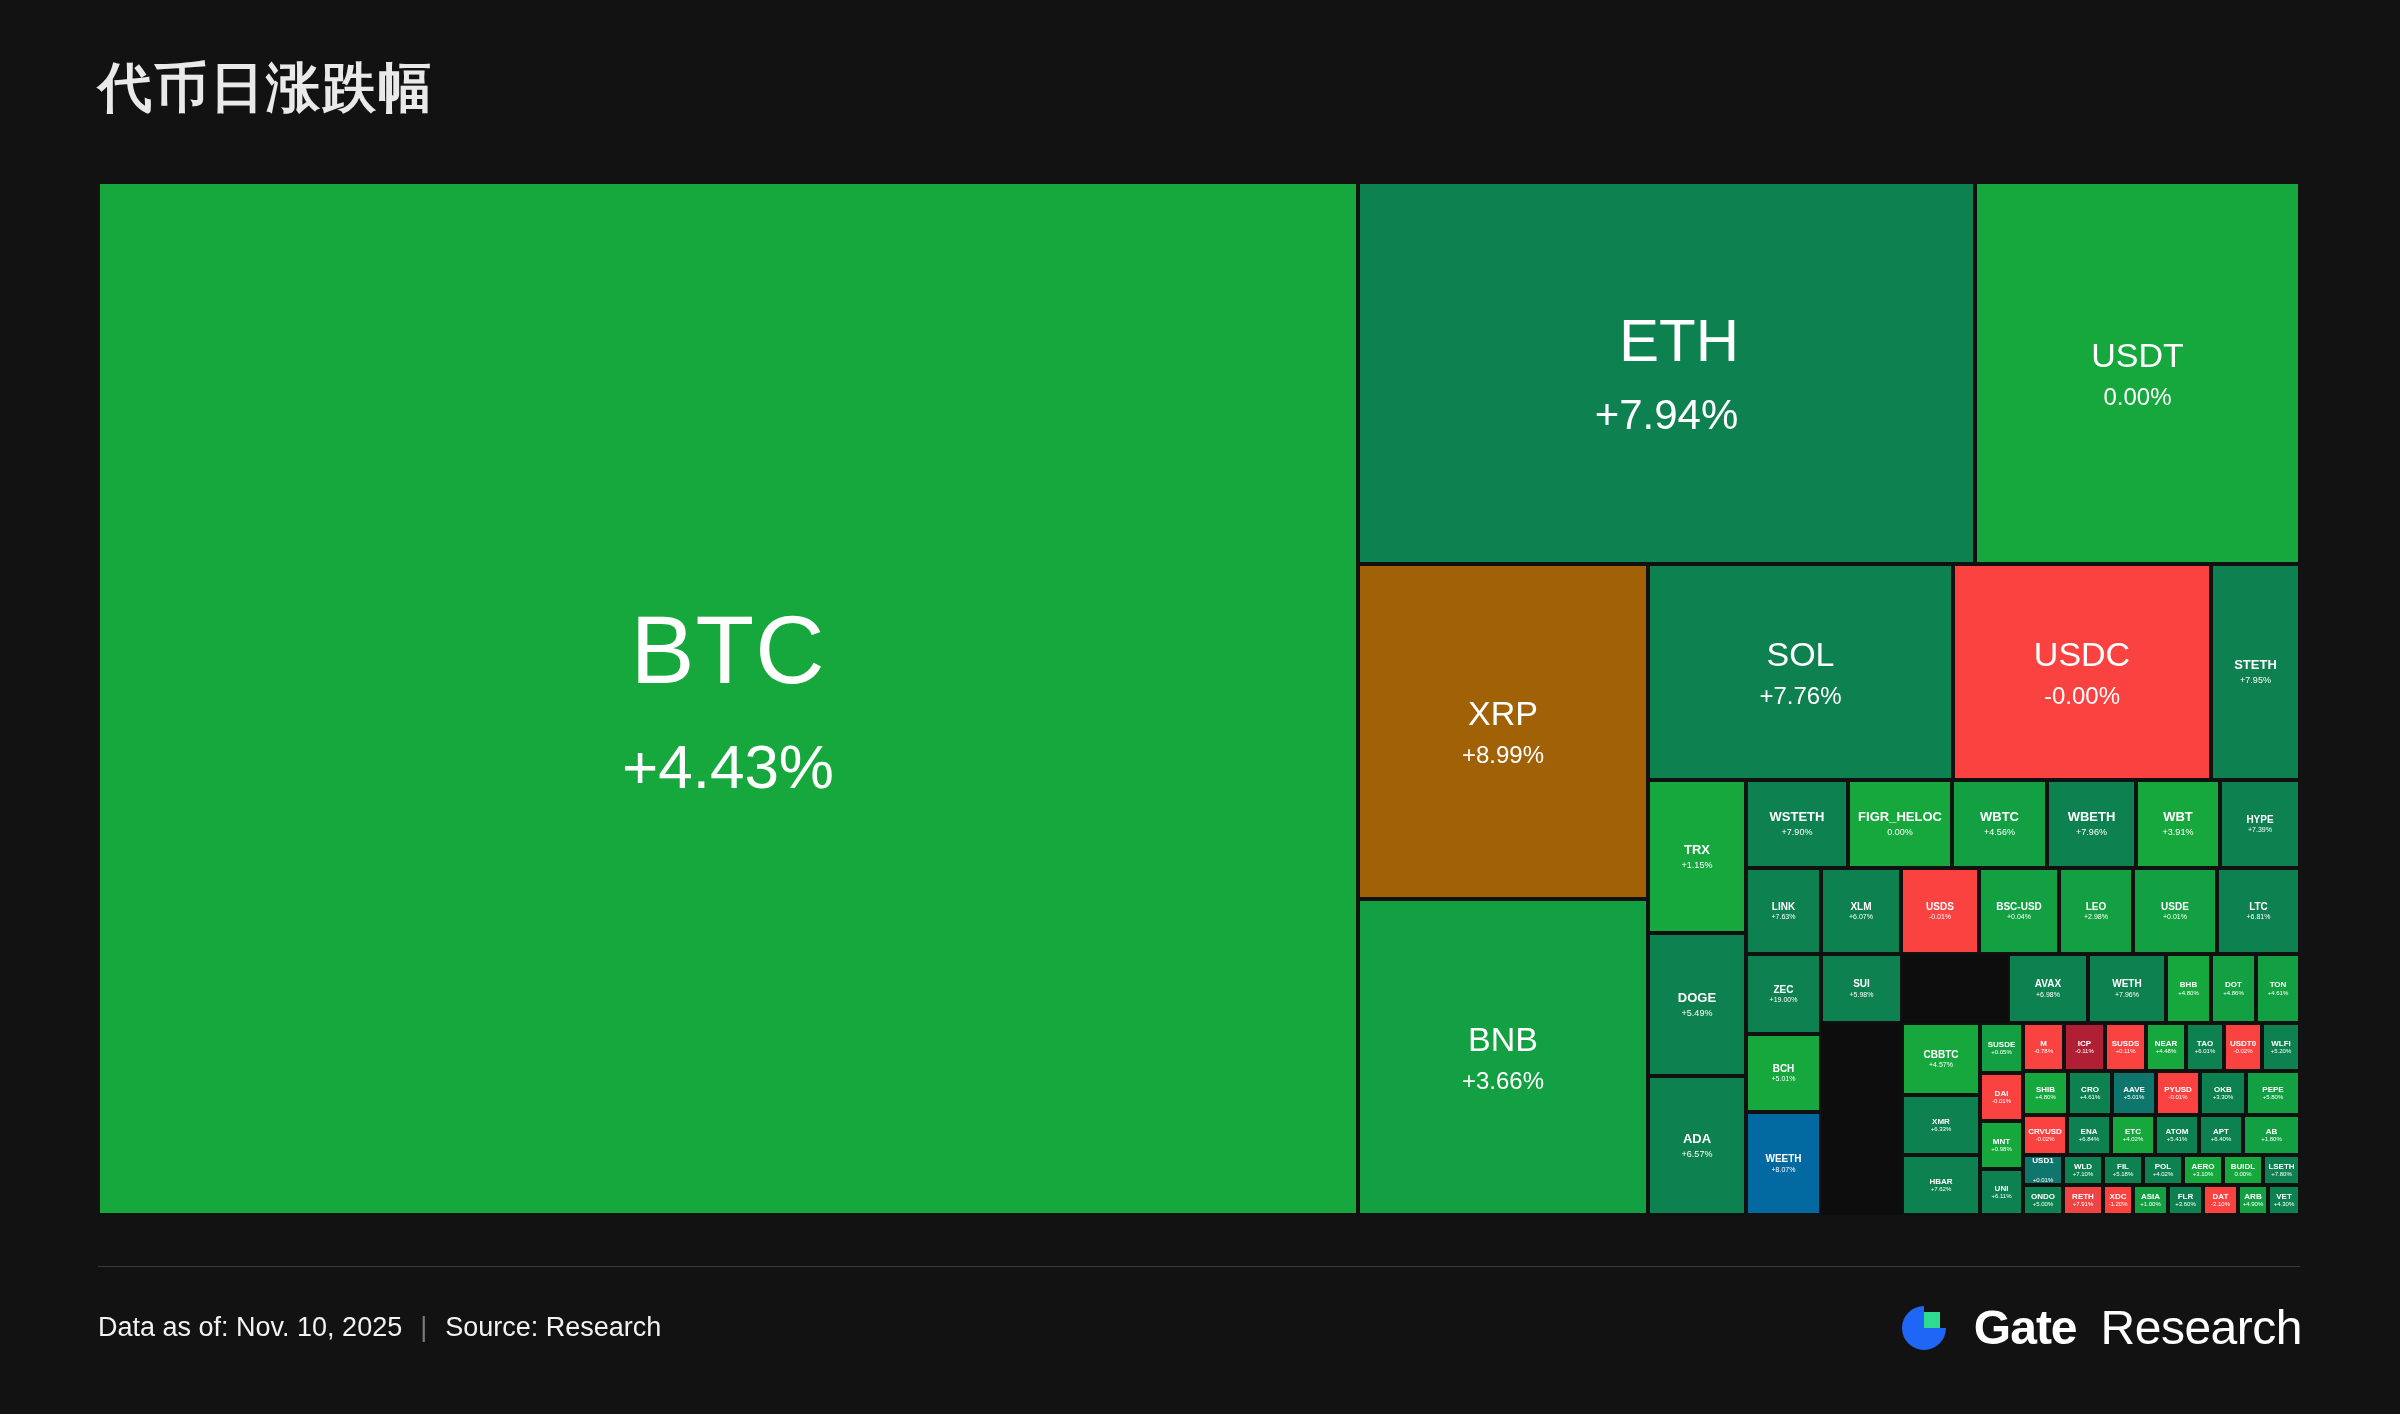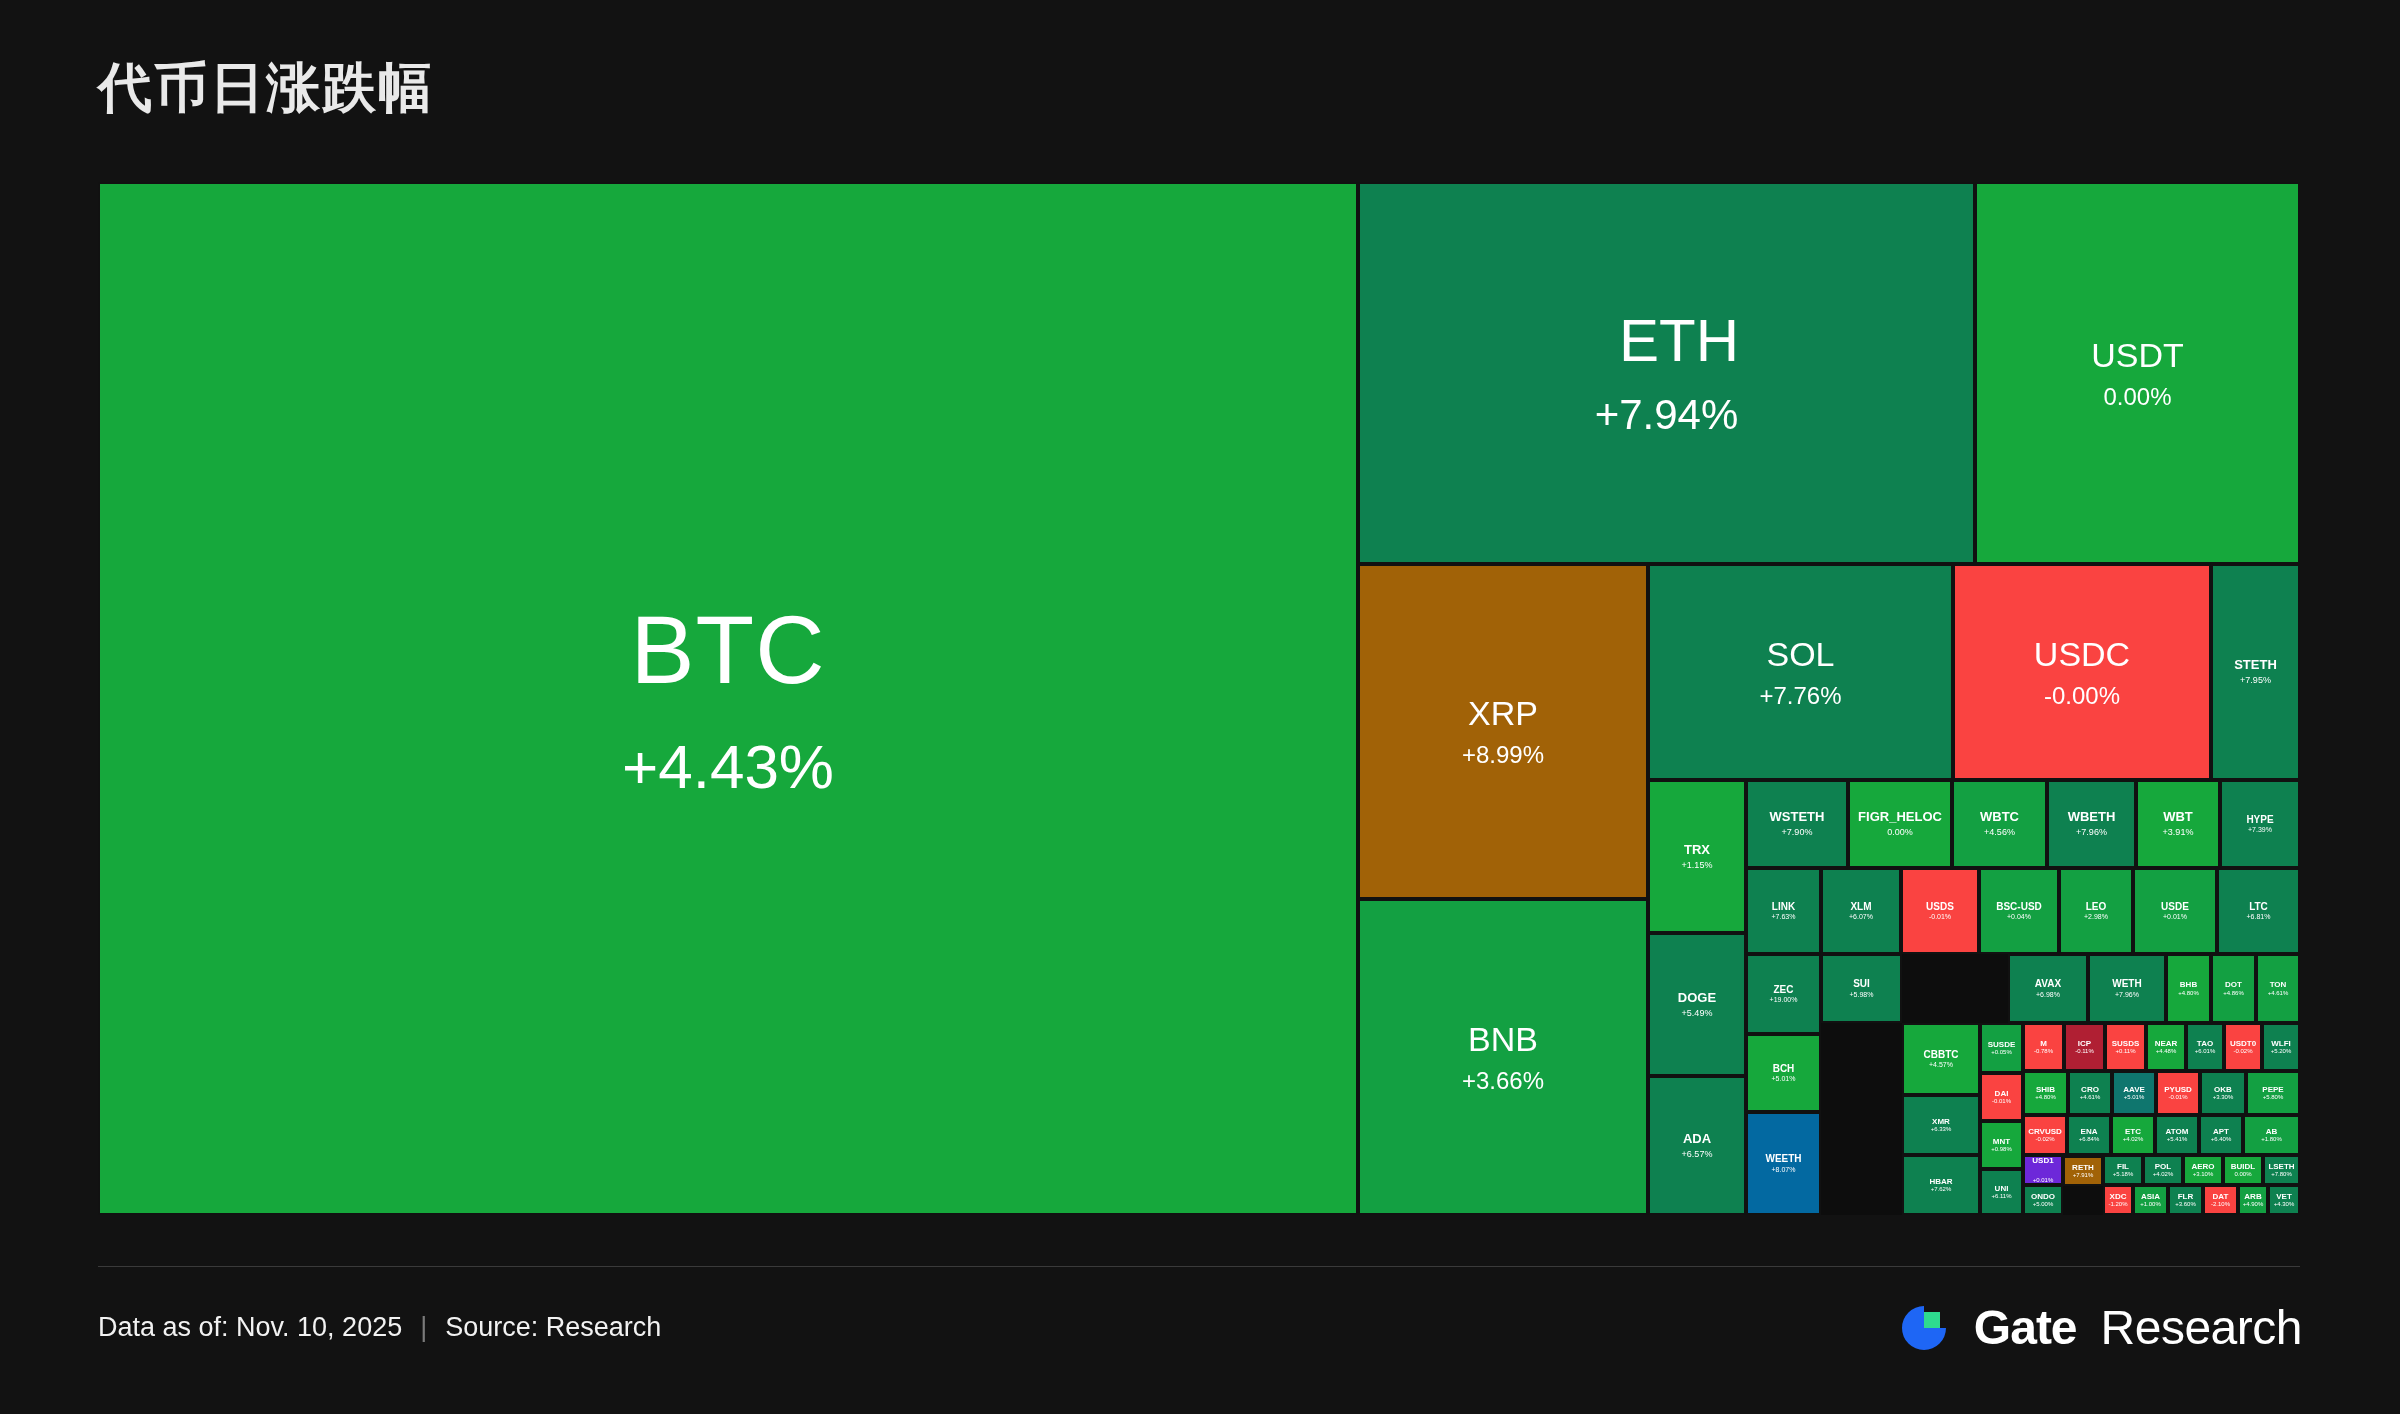--- a/index.html
+++ b/index.html
@@ -310,21 +310,21 @@
         <div class="pct">+5.41%</div>
       </div>
       <div class="tile sz-t" style="left: 2101px; top: 933px; width: 44px; height: 40px; background: rgb(14, 129, 80);">
         <div class="sym">APT</div>
         <div class="pct">+6.40%</div>
       </div>
       <div class="tile sz-t" style="left: 2145px; top: 933px; width: 57px; height: 40px; background: rgb(19, 160, 66);">
         <div class="sym">AB</div>
         <div class="pct">+1.80%</div>
       </div>
-      <div class="tile sz-t" style="left: 1925px; top: 973px; width: 40px; height: 30px; background: #6d28d9; gap: 12px;">
+      <div class="tile sz-t" style="left: 1925px; top: 973px; width: 40px; height: 30px; background: #0f766e; gap: 12px;">
         <div class="sym">USD1</div>
         <div class="pct">+0.01%</div>
       </div>
       <div class="tile sz-t" style="left: 1965px; top: 973px; width: 40px; height: 30px; background: rgb(14, 129, 80);">
         <div class="sym">WLD</div>
         <div class="pct">+7.10%</div>
       </div>
       <div class="tile sz-t" style="left: 2005px; top: 973px; width: 40px; height: 30px; background: rgb(14, 129, 80);">
         <div class="sym">FIL</div>
         <div class="pct">+5.18%</div>
@@ -342,21 +342,21 @@
         <div class="pct">0.00%</div>
       </div>
       <div class="tile sz-t" style="left: 2165px; top: 973px; width: 37px; height: 30px; background: rgb(14, 129, 80);">
         <div class="sym">LSETH</div>
         <div class="pct">+7.80%</div>
       </div>
       <div class="tile sz-t" style="left: 1925px; top: 1003px; width: 40px; height: 30px; background: rgb(14, 129, 80);">
         <div class="sym">ONDO</div>
         <div class="pct">+5.00%</div>
       </div>
-      <div class="tile sz-t" style="left: 1965px; top: 974px; width: 40px; height: 30px; background: #a16207;">
+      <div class="tile sz-t" style="left: 1965px; top: 1003px; width: 40px; height: 30px; background: #ef4444;">
         <div class="sym">RETH</div>
         <div class="pct">+7.91%</div>
       </div>
       <div class="tile sz-t" style="left: 2005px; top: 1003px; width: 30px; height: 30px; background: rgb(250, 67, 65);">
         <div class="sym">XDC</div>
         <div class="pct">-1.20%</div>
       </div>
       <div class="tile sz-t" style="left: 2035px; top: 1003px; width: 35px; height: 30px; background: rgb(19, 160, 66);">
         <div class="sym">ASIA</div>
         <div class="pct">+1.00%</div>

